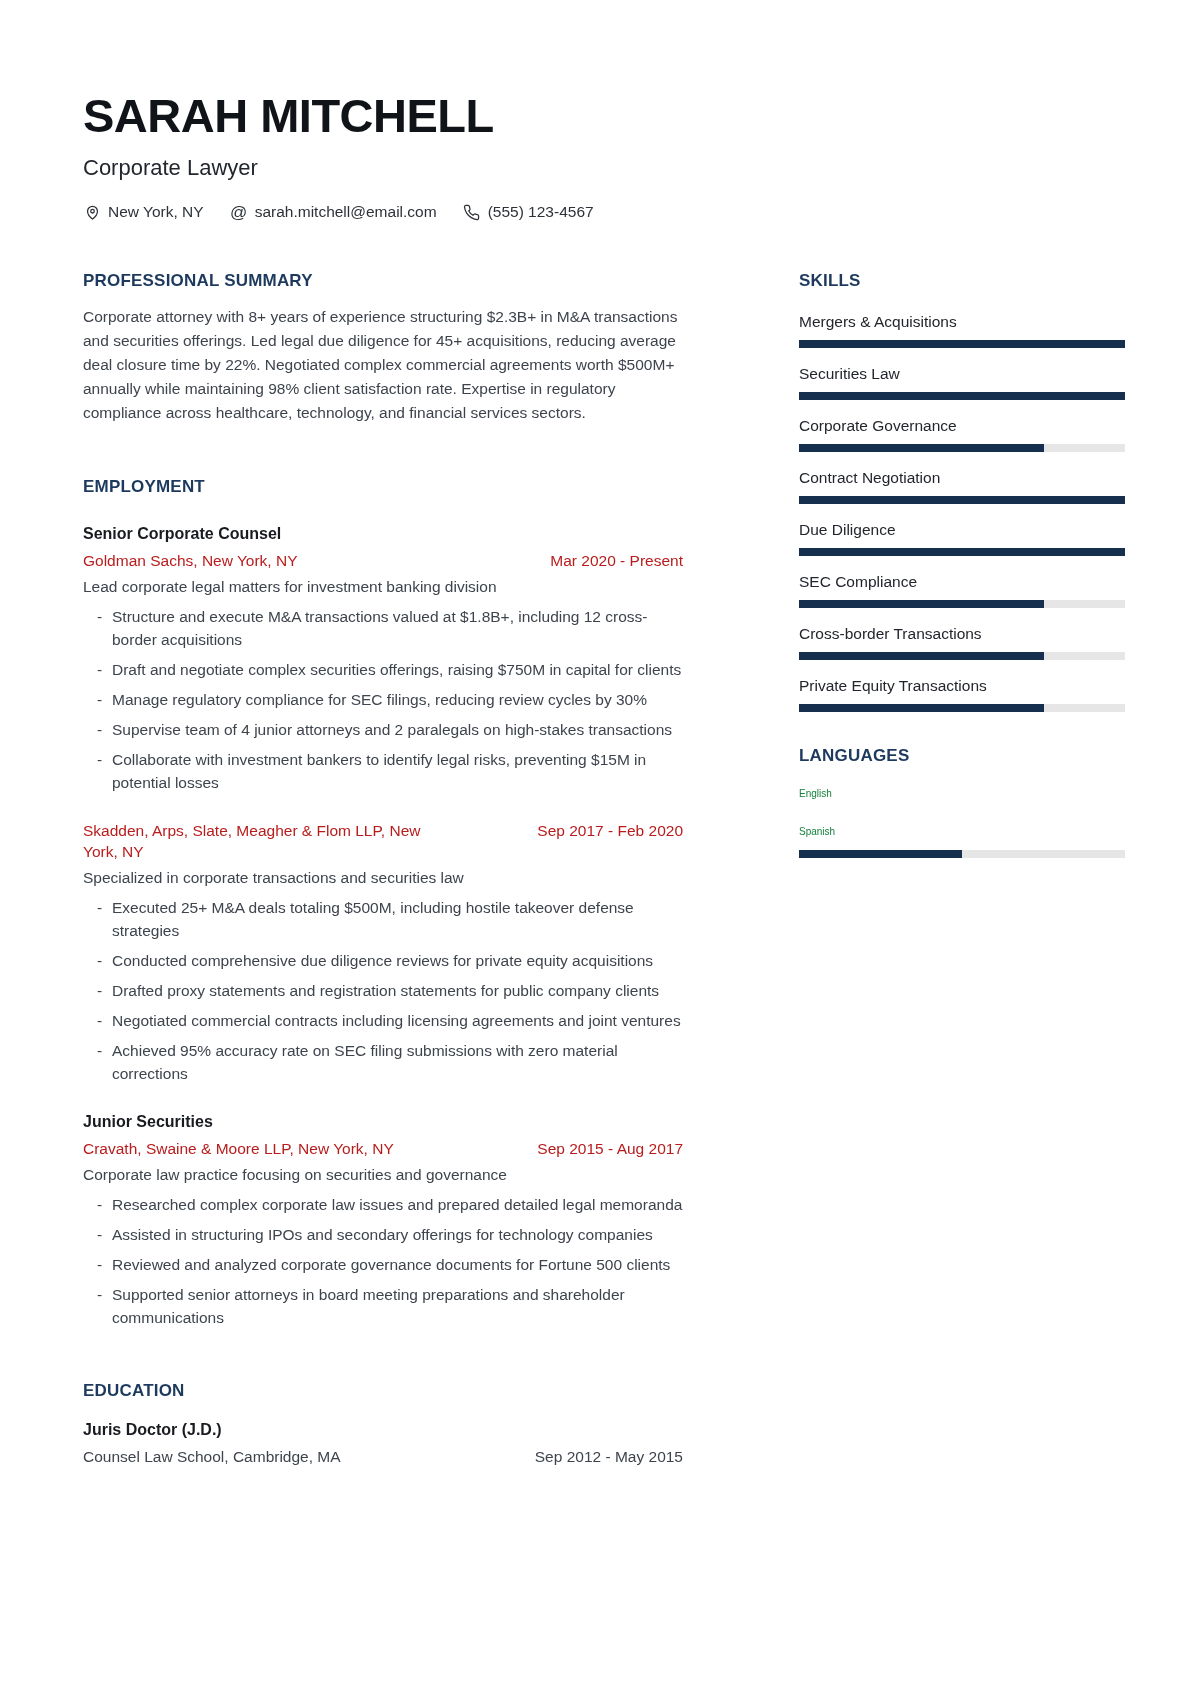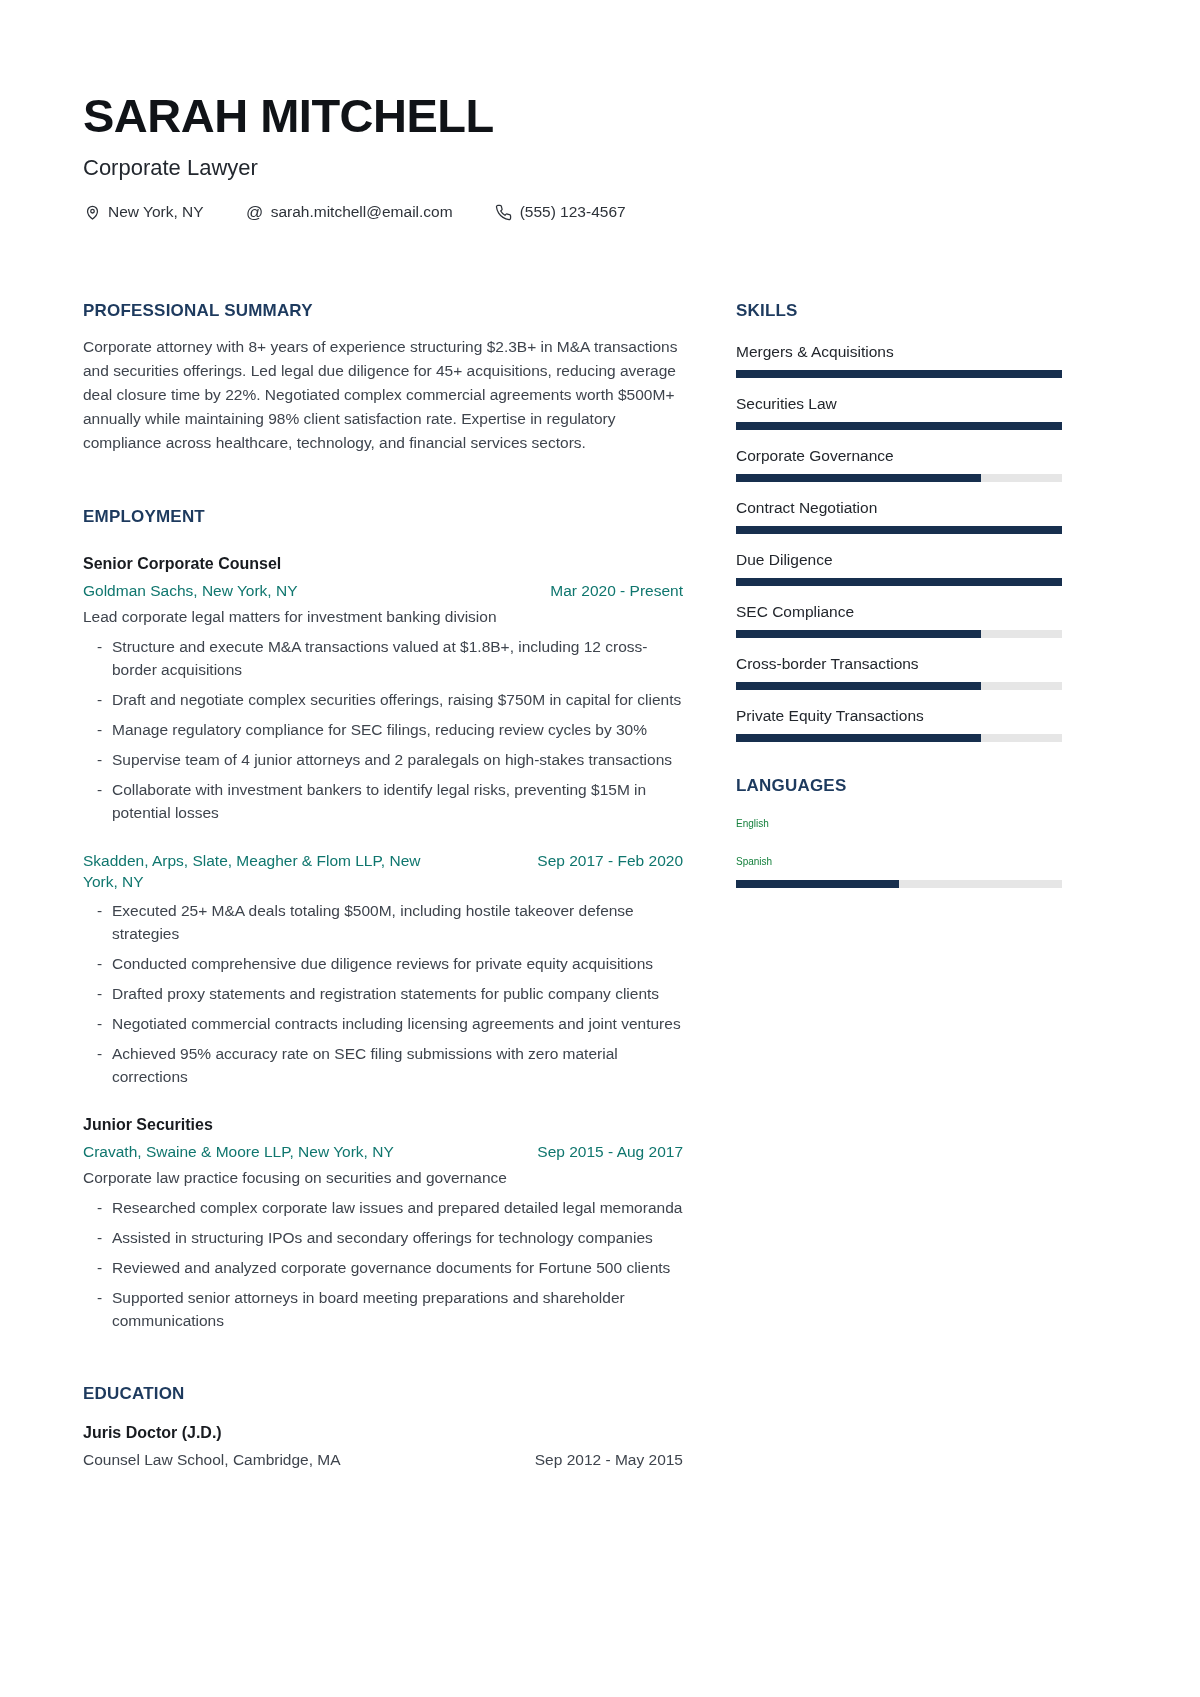--- a/index.html
+++ b/index.html
@@ -10,42 +10,42 @@
     color:#3e444d;
   }
   .page { width:1024px; height:1697px; padding:92px 87px 0 83px; background:#ffffff; }
 
   
   .name {
     font-size:47px; font-weight:700; letter-spacing:-0.5px;
     color:#101317; line-height:1.0;
   }
   .role-title { margin-top:16px; font-size:22px; line-height:26px; color:#22272e; font-weight:400; }
-  .contact-row { margin-top:22px; display:flex; align-items:center; gap:42px; font-size:15.5px; color:#2d3239; }
+  .contact-row { margin-top:22px; display:flex; align-items:center; gap:26px; font-size:15.5px; color:#2d3239; }
   .contact-item { display:flex; align-items:center; gap:7px; }
   .cicon { width:18px; height:18px; display:inline-flex; align-items:center; justify-content:center; color:#2d3239; }
   .cicon svg { width:17px; height:17px; }
   .at-glyph { font-size:17px; font-weight:400; line-height:1; color:#2d3239; }
 
   
-  .columns { display:grid; grid-template-columns:600px 326px; column-gap:53px; margin-top:80px; }
+  .columns { display:grid; grid-template-columns:600px 326px; column-gap:116px; margin-top:50px; }
 
   .section-heading {
     font-size:17px; font-weight:700; letter-spacing:0.2px;
     color:#1d3a5e; line-height:20px;
   }
   .section { margin-top:52px; }
   .section.first { margin-top:0; }
 
   
   .summary-text { margin-top:14px; font-size:15.5px; line-height:24px; color:#3e444d; }
 
   .job { margin-top:26px; }
   .job-title { font-size:16px; font-weight:700; color:#181b20; line-height:21px; }
-  .job-meta { margin-top:6px; display:flex; justify-content:space-between; align-items:flex-start; font-size:15.5px; line-height:21px; color:#0f766e; }
+  .job-meta { margin-top:6px; display:flex; justify-content:space-between; align-items:flex-start; font-size:15.5px; line-height:21px; color:#b91c1c; }
   .job-company { max-width:360px; }
   .job-dates { white-space:nowrap; text-align:right; }
   .job-lead { margin-top:5px; font-size:15.5px; line-height:22px; color:#3e444d; }
   .bullets { margin-top:2px; }
   .bullet { display:flex; margin-top:7px; font-size:15.5px; line-height:23px; color:#3e444d; }
   .bullet-dash { flex:0 0 29px; padding-left:14px; }
   .bullet-text { flex:1; }
 
   .edu-item { margin-top:18px; }
   .edu-degree { font-size:16px; font-weight:700; color:#181b20; line-height:21px; }
@@ -143,20 +143,21 @@
                 </div>
 
             </div>
           </div>
 
           <div class="job">
             <div class="job-meta">
               <span class="job-company">Skadden, Arps, Slate, Meagher &amp; Flom LLP, New York, NY</span>
               <span class="job-dates">Sep 2017 - Feb 2020</span>
             </div>
+            <div class="job-lead">Specialized in corporate transactions and securities law</div>
             <div class="bullets">
 
                 <div class="bullet">
                   <span class="bullet-dash">-</span>
                   <span class="bullet-text">Executed 25+ M&amp;A deals totaling $500M, including hostile takeover defense strategies</span>
                 </div>
 
                 <div class="bullet">
                   <span class="bullet-dash">-</span>
                   <span class="bullet-text">Conducted comprehensive due diligence reviews for private equity acquisitions</span>

